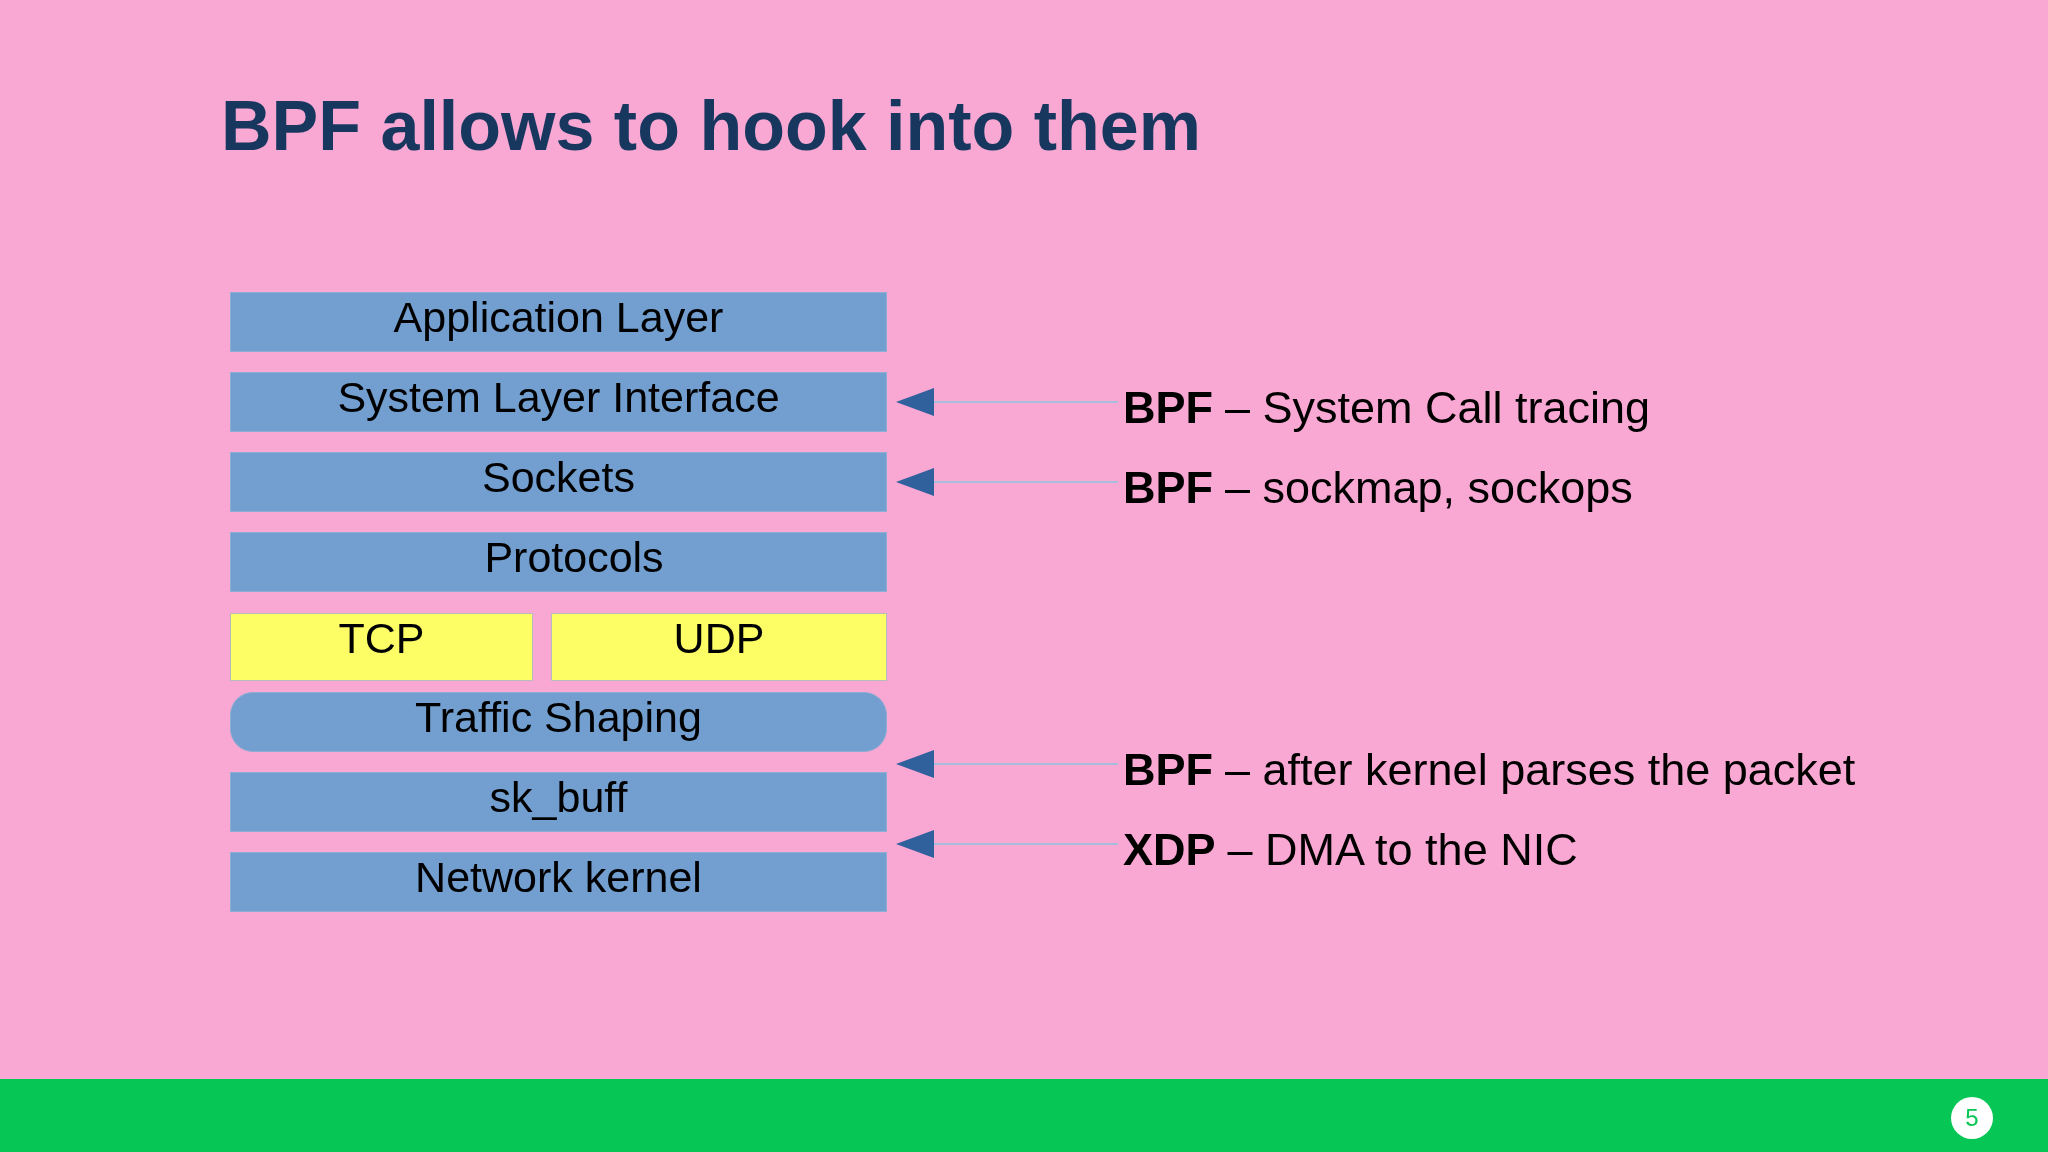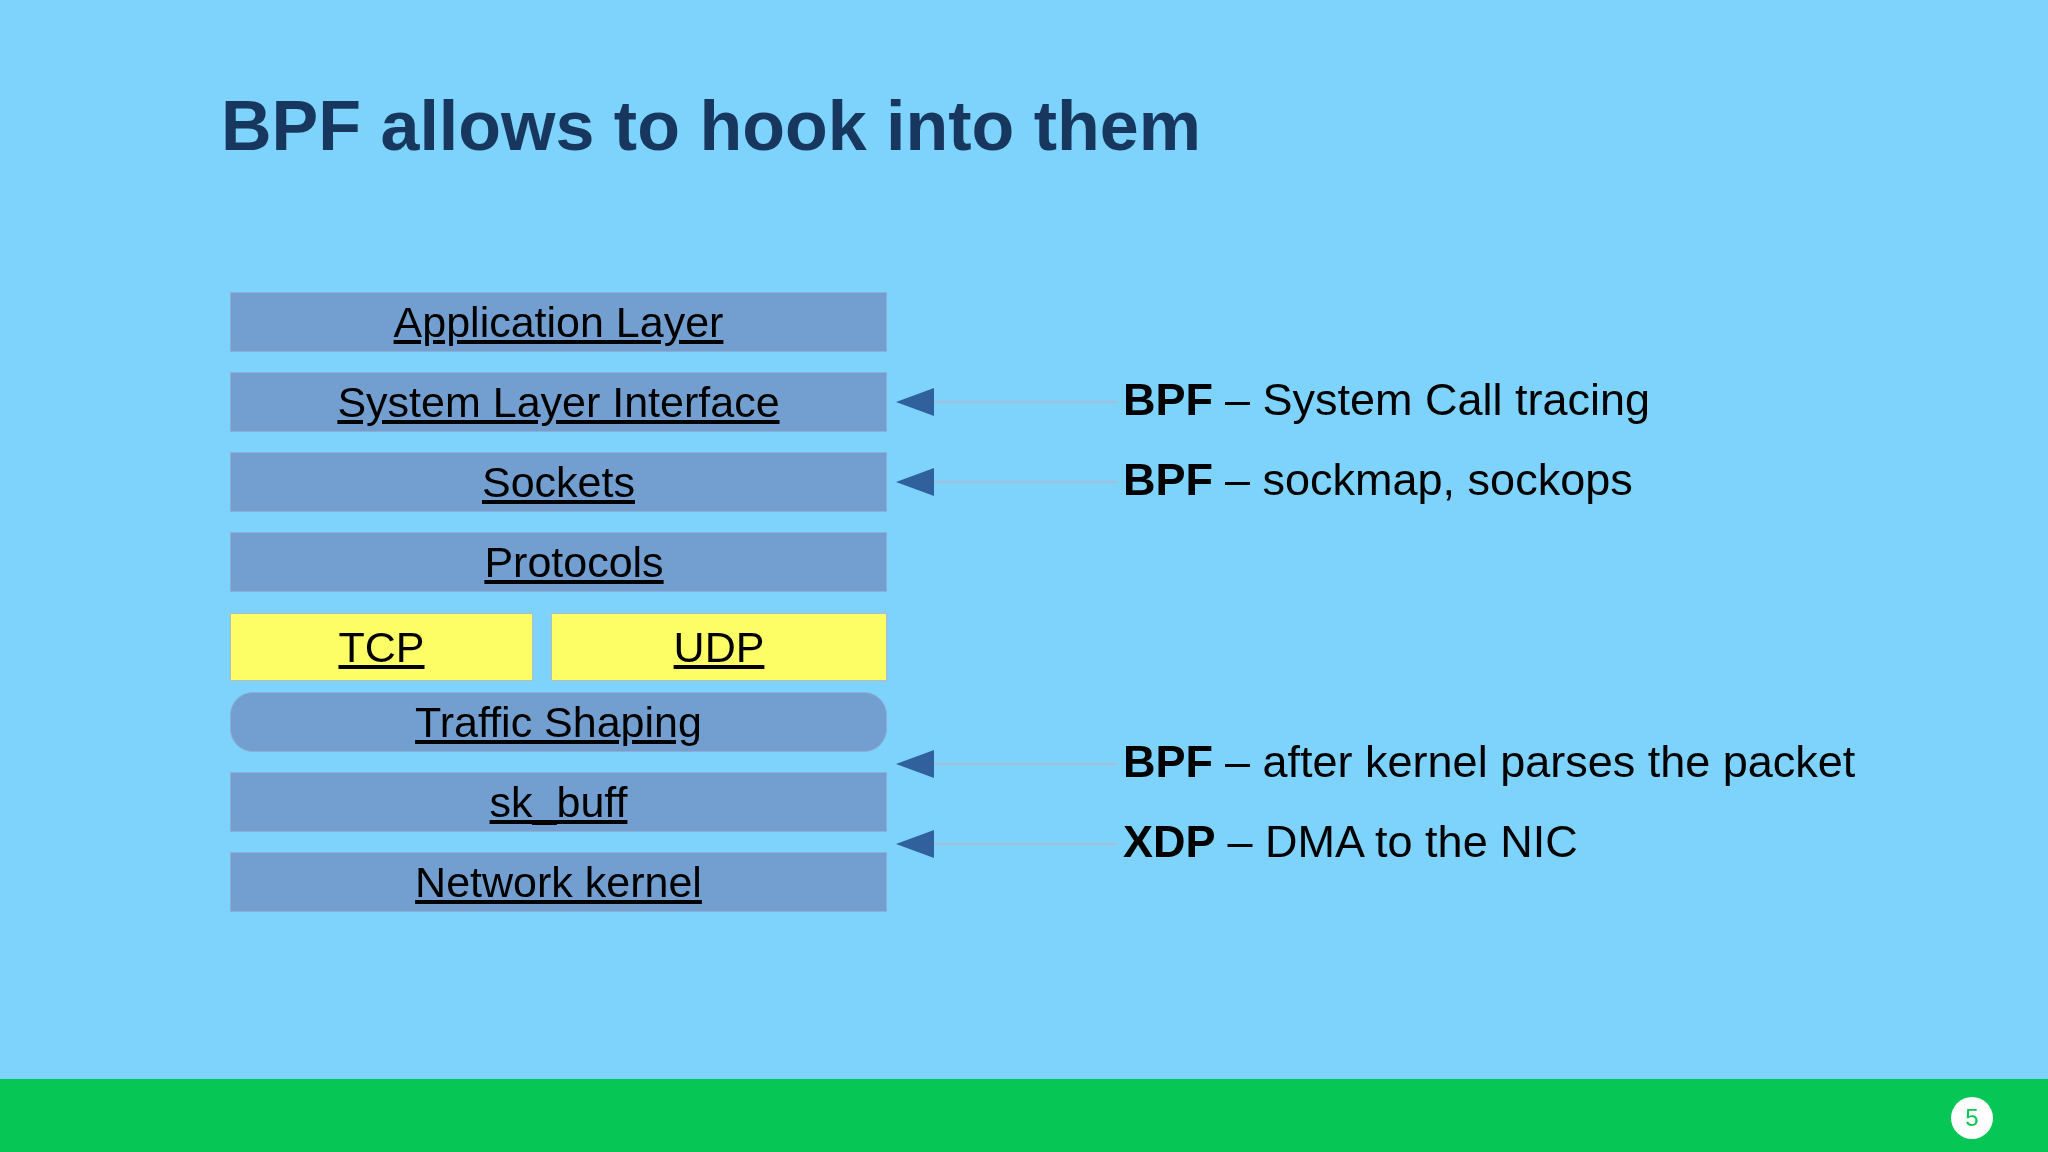--- a/index.html
+++ b/index.html
@@ -1,41 +1,40 @@
 <!DOCTYPE html>
 <html><head>
 <meta charset="utf-8">
 <style>
   html,body{margin:0;padding:0;background:#ffffff;}
   .slide{
     position:relative;
     width:2048px;height:1152px;
-    background:#7dd3fc;
+    background:#f9a8d4;
     overflow:hidden;
     font-family:"Liberation Sans", sans-serif;
   }
   .title{
     position:absolute;
     left:221px;top:90px;
     font-size:70px;
     font-weight:bold;
     color:#17375E;
     white-space:nowrap;
     line-height:1.05;
   }
   .layer{
     position:absolute;
     left:230px;width:657px;height:60px;
     background:#729FCF;
     border:1px solid #8FACD2;
     box-sizing:border-box;
-    display:flex;align-items:center;justify-content:center;
+    display:flex;justify-content:center;
     font-size:43px;color:#000000;
     white-space:nowrap;
-    text-decoration:underline;
   }
   .layer.yellow{
     background:#FDFD66;
     border:1px solid #B8BABC;
   }
   .row1{top:292px;}
   .row2{top:372px;}
   .row3{top:452px;}
   .row4{top:532px;padding-left:31px;}
   .row5{top:613px;height:68px;}
@@ -52,21 +51,21 @@
   .arrow-head{
     position:absolute;
     left:896px;width:0;height:0;
     border-top:14px solid transparent;
     border-bottom:14px solid transparent;
     border-right:38px solid #30619C;
   }
   .annotation{
     position:absolute;
     left:1123px;height:60px;
-    display:flex;align-items:flex-start;
+    display:flex;align-items:flex-end;
     font-size:45px;color:#000000;
     white-space:nowrap;
   }
   .annotation .kw{font-weight:bold;}
   .annotation .rest{margin-left:12px;}
   .footer-bar{
     position:absolute;
     left:0;top:1079px;
     width:2048px;height:73px;
     background:#06C755;

